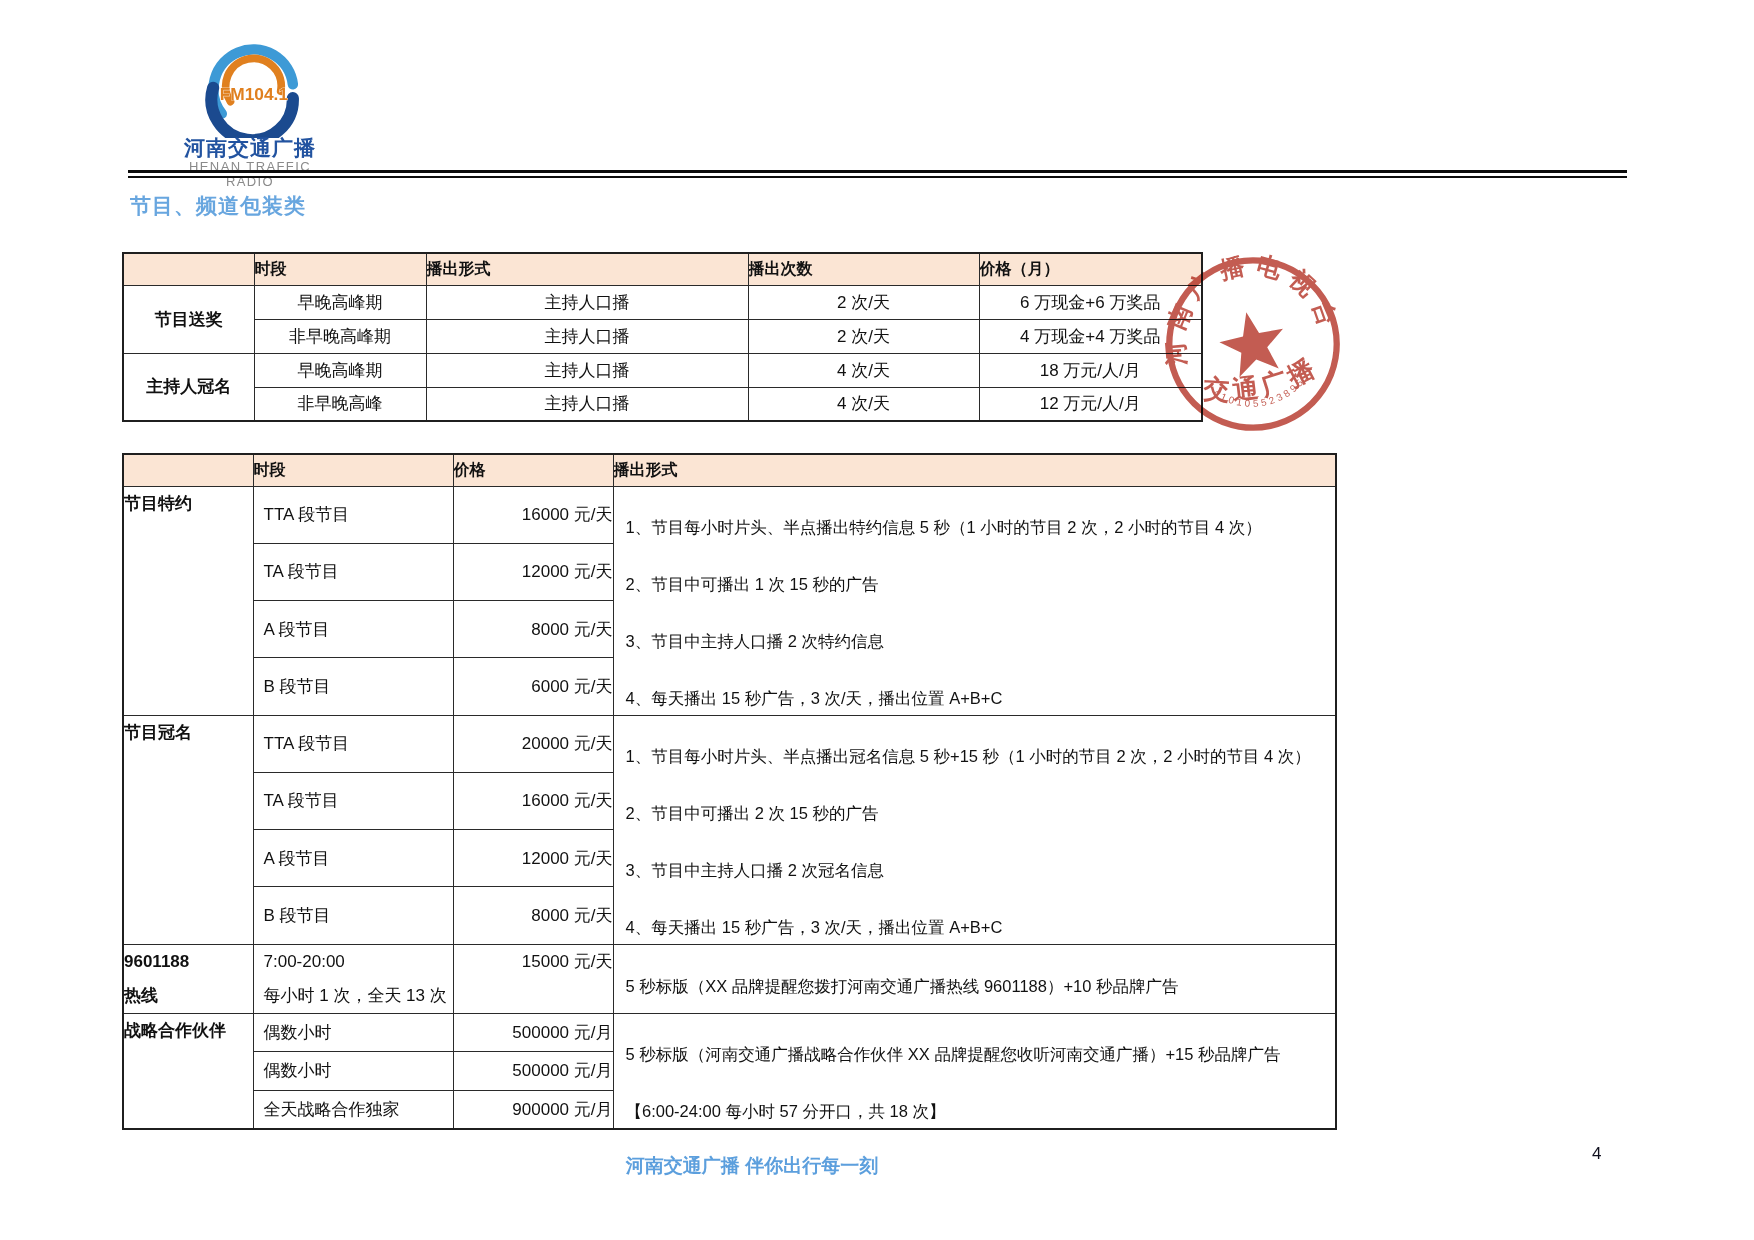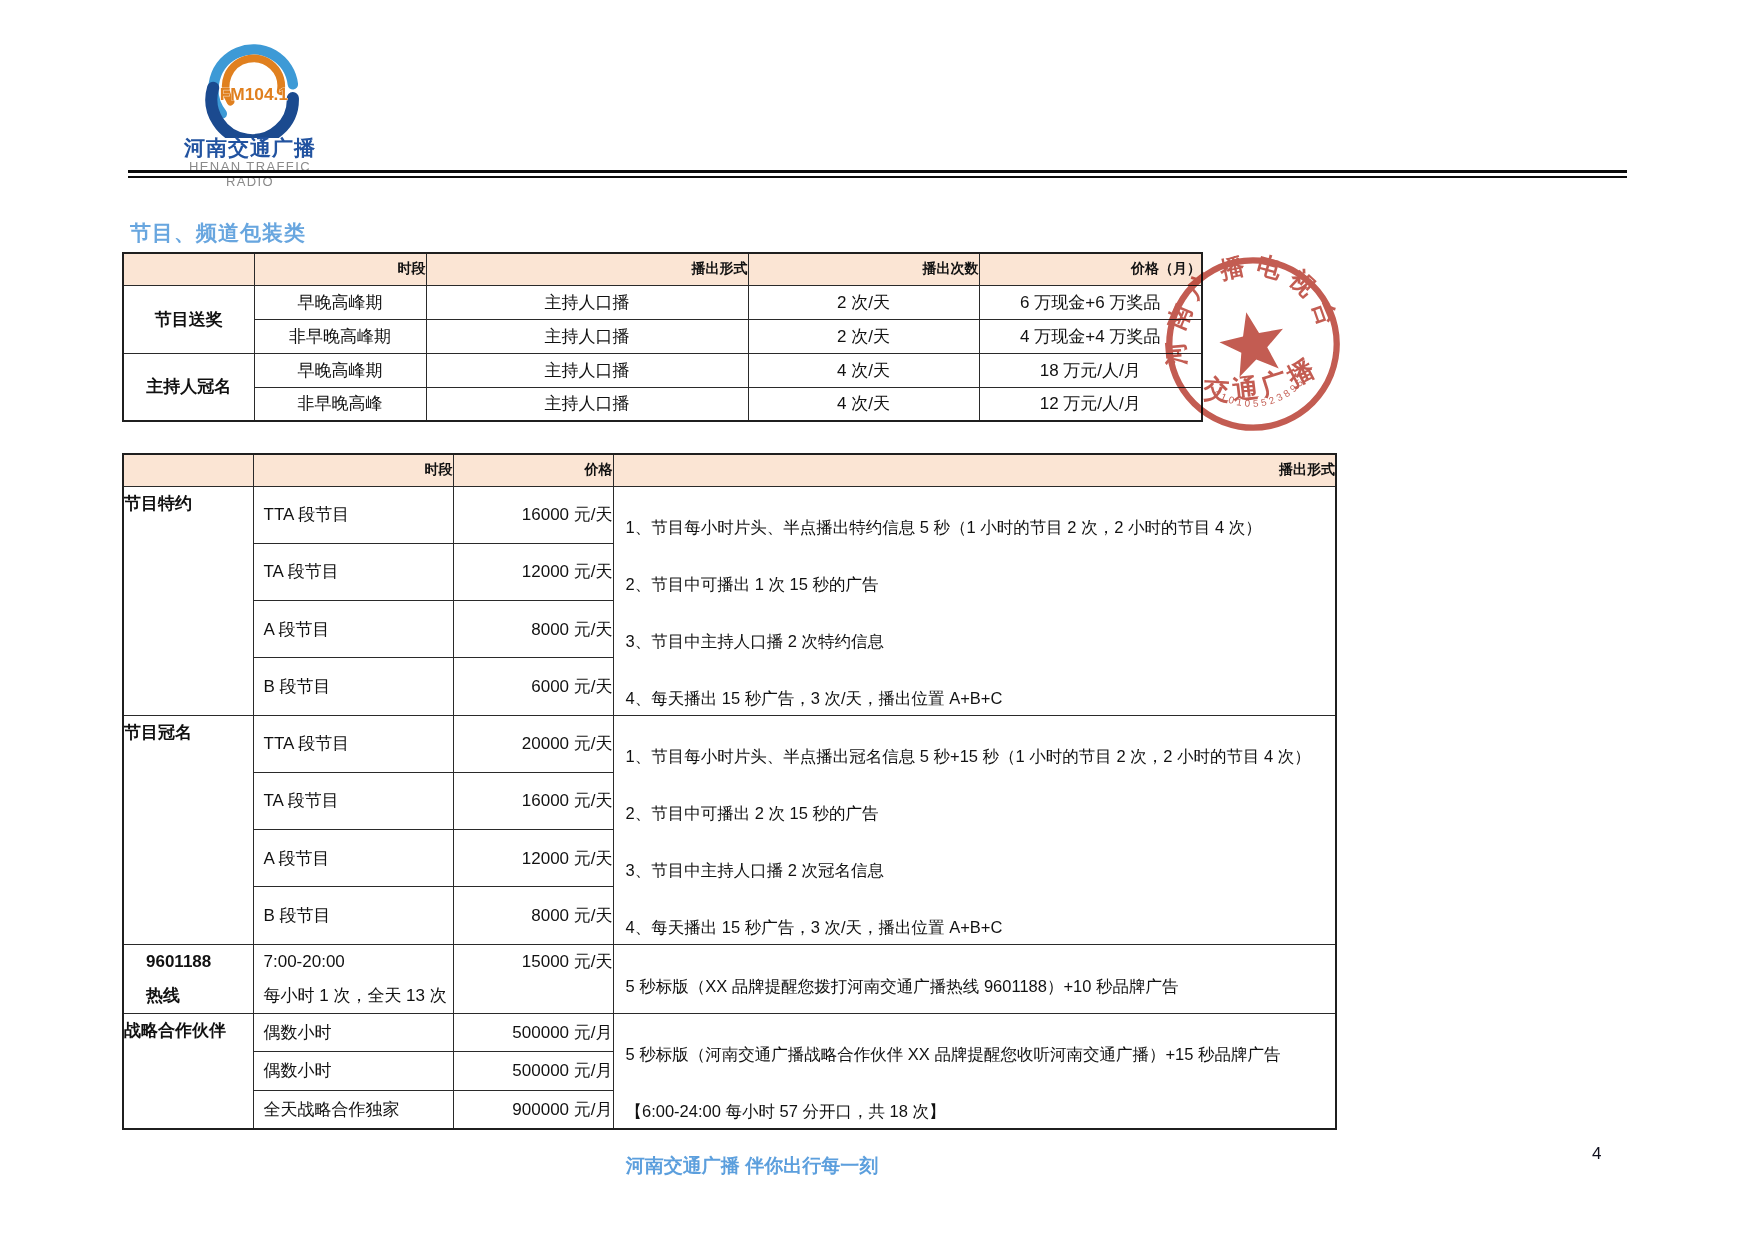--- a/index.html
+++ b/index.html
@@ -13,39 +13,39 @@
   .logo-cn { position:absolute; left:182px; top:134px; width:136px; text-align:center;
              font-size:21px; font-weight:bold; color:#2253A0; letter-spacing:1px; }
   .logo-en { position:absolute; left:182px; top:159px; width:136px; text-align:center;
              font-size:13px; color:#8a8a8a; letter-spacing:1.4px; }
   
   .doc-title { position:absolute; left:786px; top:88px; transform:translateX(-50%);
                white-space:nowrap; font-family:"Liberation Serif","DejaVu Serif",serif;
                font-size:30px; font-weight:bold; color:#BE6A2C; }
   .rule { position:absolute; left:128px; top:170px; width:1499px; height:3px;
           border-top:3px solid #0c0c0c; border-bottom:2px solid #0c0c0c; }
-  .section-heading { position:absolute; left:130px; top:219px;
+  .section-heading { position:absolute; left:130px; top:192px;
                      font-size:21px; font-weight:bold; color:#68A6DF; letter-spacing:1px; }
   
   table { border-collapse:collapse; table-layout:fixed; position:absolute;
           border:2px solid #1f1f1f; background:#fff; }
   th,td { border:1px solid #2a2a2a; padding:0; font-size:17px; white-space:nowrap;
           overflow:hidden; }
-  thead th { background:#FBE5D4; font-weight:bold; text-align:right; font-size:14px; }
+  thead th { background:#FBE5D4; font-weight:bold; text-align:left; font-size:16px; }
   .t1 { left:122px; top:252px; width:1079px; }
   .t1 thead tr { height:32px; }
   .t1 tbody tr { height:34px; }
   .t1 td { text-align:center; vertical-align:middle; }
   .t1 .lbl { font-weight:bold; }
   .t2 { left:122px; top:453px; width:1213px; }
   .t2 thead tr { height:32px; }
   .t2 tbody tr { height:33px; }
   .t2 tr.tall { height:68px; }
   .t2 .lbl2 { font-weight:bold; text-align:left; vertical-align:top; line-height:33px; }
-  .t2 .lbl2 div { line-height:34px;padding-left:22px; }
+  .t2 .lbl2 div { line-height:34px; }
   .t2 .time { text-align:left; padding-left:10px; vertical-align:middle; }
   .t2 .time div { line-height:34px; }
   .t2 .time.top, .t2 .price.top { vertical-align:top; line-height:34px;margin-top:44px; }
   .t2 .price { text-align:right; vertical-align:middle; }
   .t2 .notes { text-align:left; padding-left:12px; vertical-align:top; font-size:16.5px; }
   .t2 .notes div { line-height:33px;margin-top:24px; }
   .t2 .notes.tallnote div { line-height:34px; }
   
   .stamp { position:absolute; left:1163px; top:254px; width:180px; height:180px;
            transform:rotate(-12deg); opacity:.83; mix-blend-mode:multiply; }

